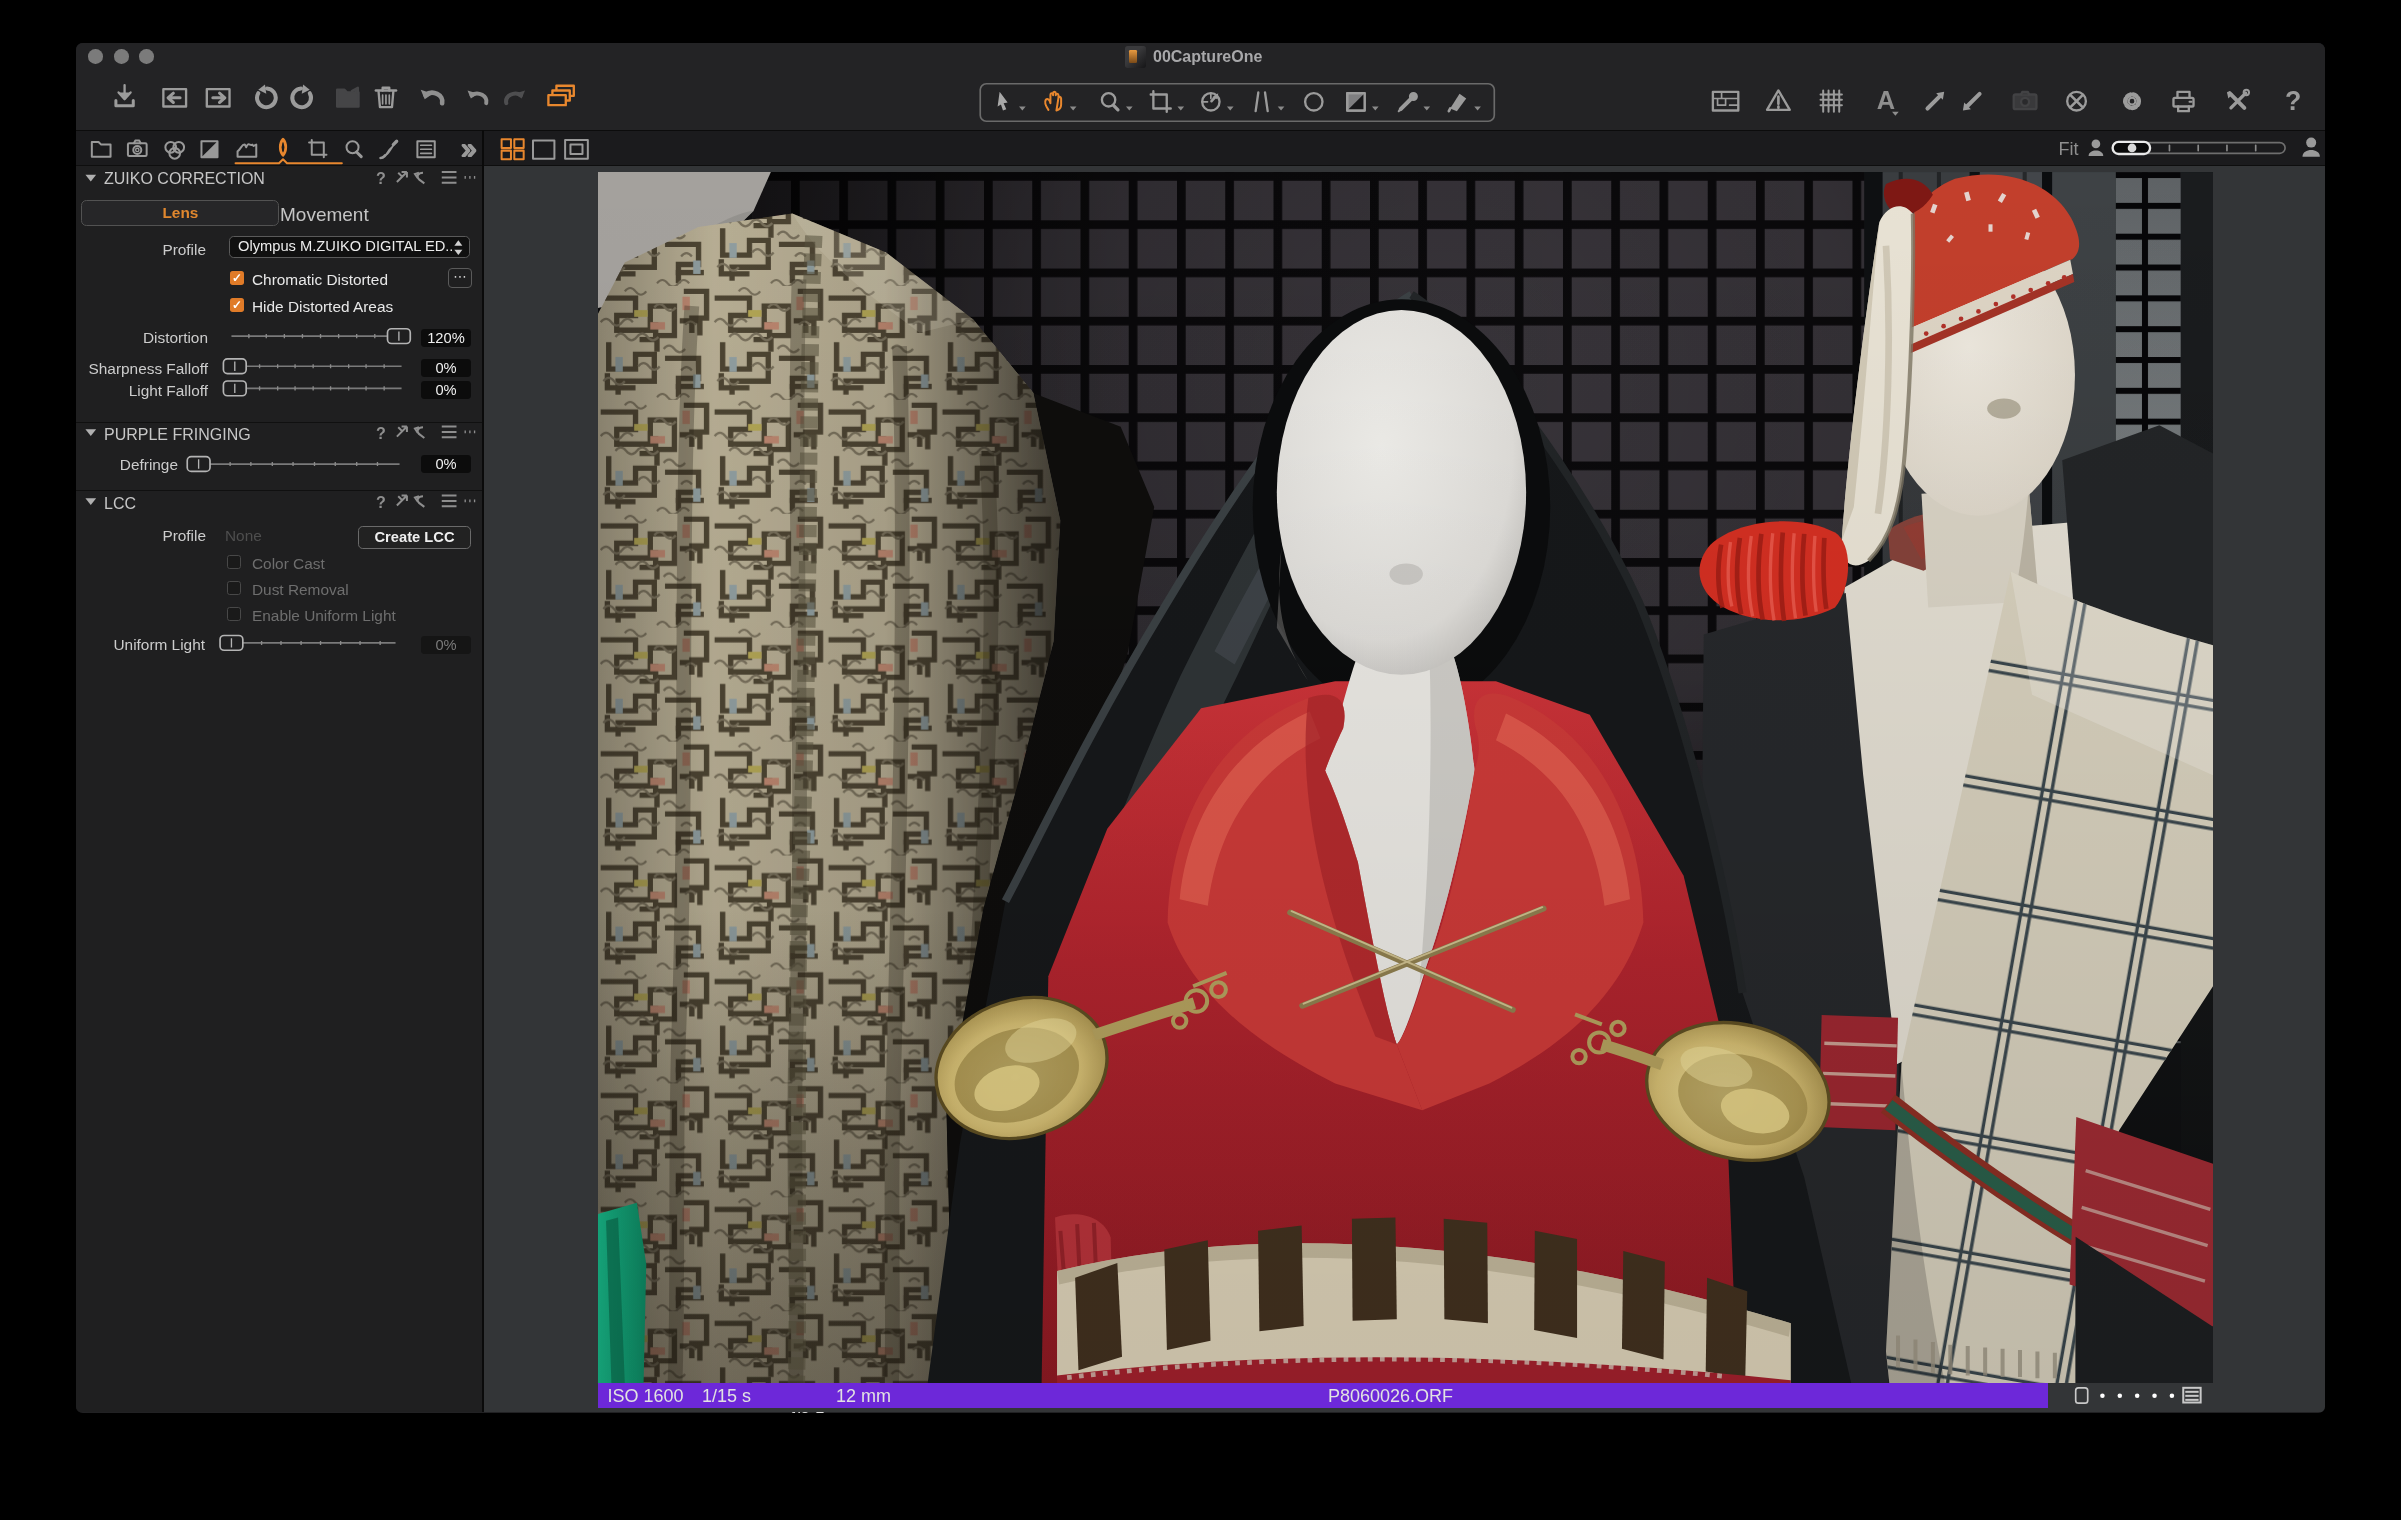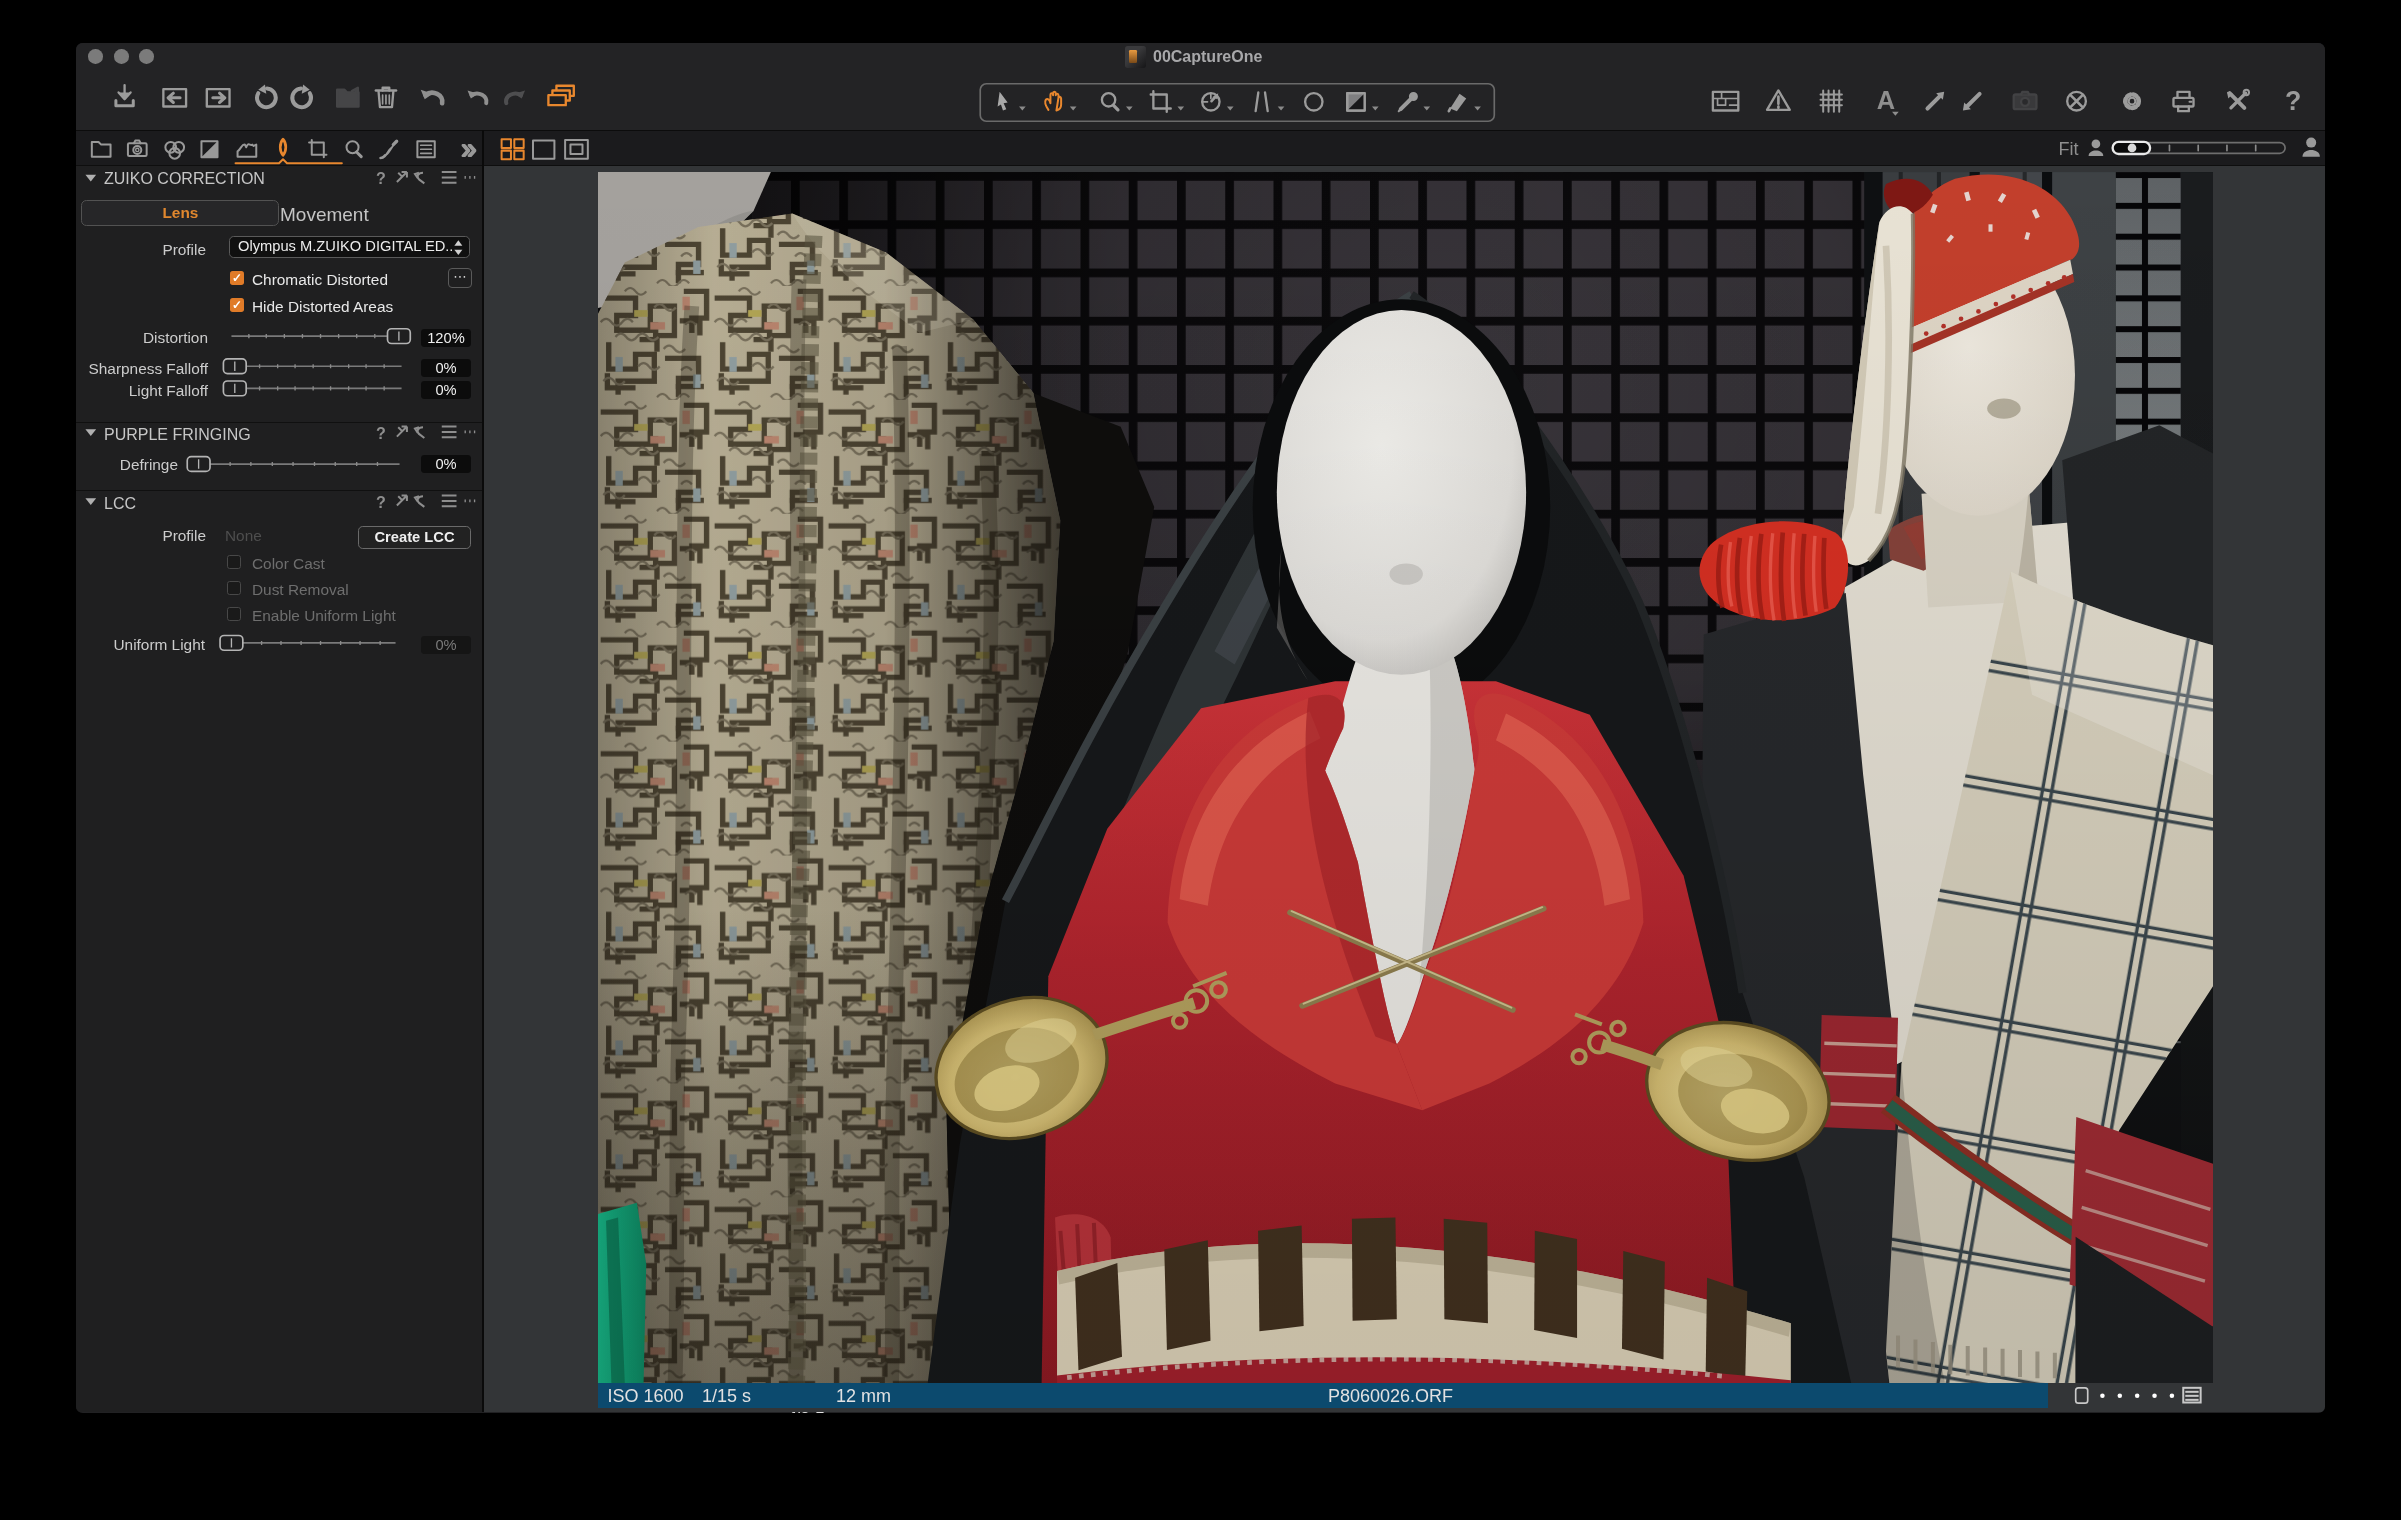--- a/index.html
+++ b/index.html
@@ -9,21 +9,21 @@
   .tl{position:absolute;top:6px;width:14.7px;height:14.7px;border-radius:50%;background:#7b7b7b;}
   #title{position:absolute;top:4.7px;left:1077px;color:#a8a8aa;font-size:16px;font-weight:bold;}
   #appico{position:absolute;top:3.4px;left:1049px;width:21.4px;height:21.4px;background:linear-gradient(135deg,#3a3a3c 40%,#151517);border-radius:2.7px;}
   #appico:after{content:"";position:absolute;left:4px;top:3.4px;width:8px;height:13.4px;background:linear-gradient(180deg,#e89a40,#7a4a18);border-radius:1.3px;}
   #toolrow{position:absolute;left:0;top:87px;width:2249px;height:35px;background:#1b1b1d;border-top:1.3px solid #0c0c0c;}
   #rowdiv{position:absolute;left:0;top:122px;width:2249px;height:1.3px;background:#0e0e0e;}
   #sidebar{position:absolute;left:0;top:123px;width:406px;height:1246px;background:#1f1f20;font-size:15.4px;color:#c9c9c9;}
   #sbdiv{position:absolute;left:406px;top:87px;width:2px;height:1282px;background:#0a0a0a;}
   #viewer{position:absolute;left:408px;top:123px;width:1841px;height:1246px;background:#333537;}
   #photo{position:absolute;left:114px;top:6px;width:1615px;height:1211px;filter:blur(0.7px);}
-  #infobar{position:absolute;left:114px;top:1217px;width:1450px;height:25px;background:#0c4a6e;color:#e2e2e2;font-size:18px;}
+  #infobar{position:absolute;left:114px;top:1217px;width:1450px;height:25px;background:#6d28d9;color:#e2e2e2;font-size:18px;}
   .sb-abs{position:absolute;white-space:nowrap;}
   .hdr{color:#c6c6c6;font-size:16px;}
   .rlab{position:absolute;text-align:right;color:#cccccc;font-size:15.4px;white-space:nowrap;}
   .glab{color:#6e6e6e;}
   .cb{position:absolute;width:14px;height:14px;border-radius:2.7px;background:#e07b28;color:#fff;font-size:12px;text-align:center;line-height:14px;font-weight:bold;}
   .cbe{position:absolute;width:14px;height:14px;border-radius:2.7px;background:#1a1a1a;border:1.3px solid #484848;}
   .vbox{position:absolute;width:50px;height:18px;background:#0c0c0c;border-radius:3.4px;color:#efefef;font-size:14.7px;text-align:center;line-height:18px;}
   .panline{position:absolute;left:0;width:406px;height:1.3px;background:#101010;}
 </style>
 </head>

